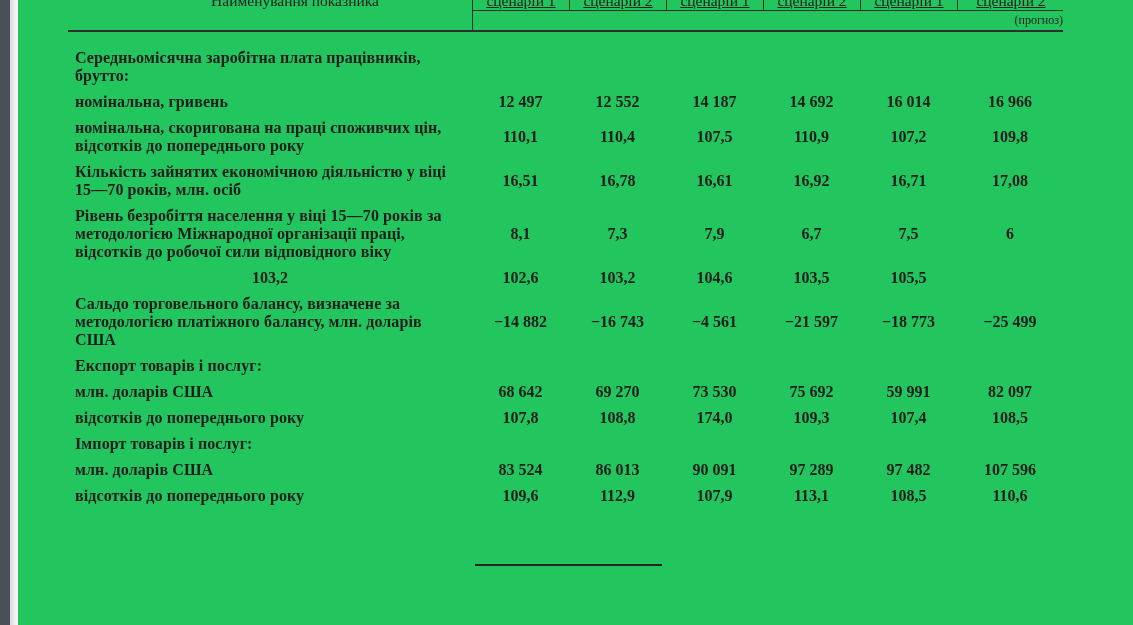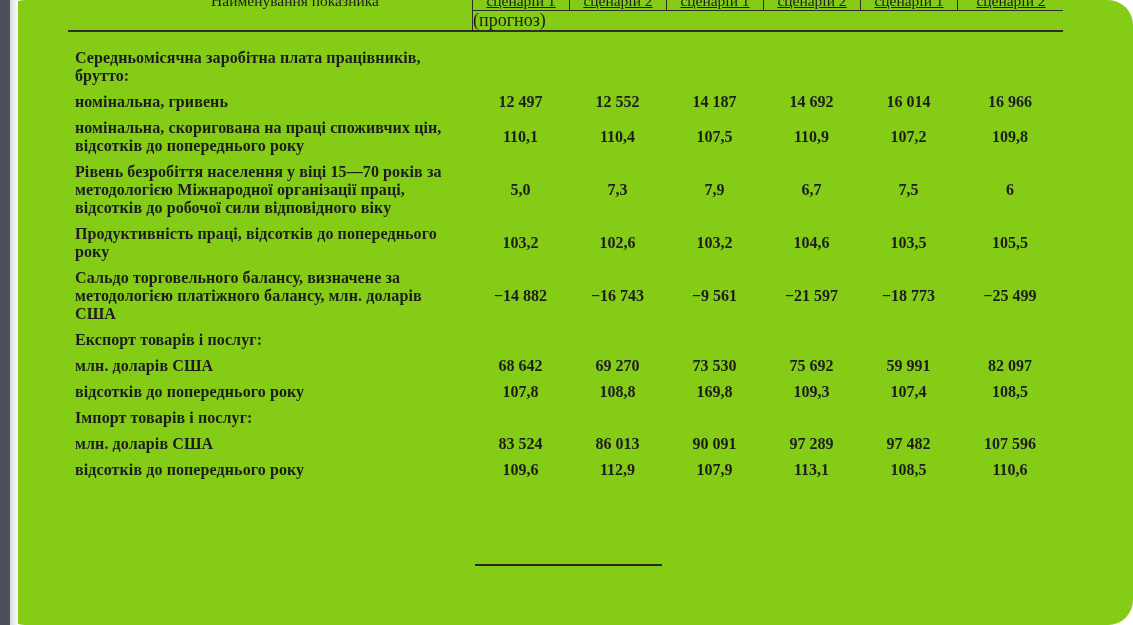--- a/index.html
+++ b/index.html
@@ -2,21 +2,21 @@
 <html><head>
 <meta charset="utf-8">
 <style>
   html,body{margin:0;padding:0;}
   body{
     width:1133px;height:625px;overflow:hidden;
     background:#ffffff;
     font-family:"Liberation Serif","DejaVu Serif",serif;
     color:#1d1d1d;
   }
-  .screen{position:relative;width:1133px;height:625px;background:#84cc16;border-radius:25px;}
+  .screen{position:relative;width:1133px;height:625px;background:#22c55e;}
   .edge-bar{
     position:absolute;left:0;top:0;width:10px;height:625px;
     background:#4a4f58;
     box-shadow:2px 0 3px rgba(0,0,0,.25);
   }
   .edge-fade{
     position:absolute;left:10px;top:0;width:8px;height:625px;
     background:linear-gradient(to right,#d9dadd,#fdfdfd);
   }
   .table{
@@ -42,21 +42,21 @@
     text-decoration:underline;
   }
   .h-scen{overflow:hidden;border-right:1.2px solid #2e2e2e;}
   .h-scen:last-child{border-right:none;}
   .hrow2{
     display:grid;grid-template-columns:404px 591px;
     height:19px;
   }
   .h-forecast{
     border-left:1.5px solid #2e2e2e;box-sizing:border-box;
-    text-align:left;font-size:18px;line-height:19px;
+    text-align:right;font-size:12px;line-height:19px;
   }
   
   .tbody{padding-top:13px;}
   .row{
     display:grid;
     grid-template-columns:404px 97px 97px 97px 97px 97px 106px;
     align-items:center;
     padding:4px 0;
     font-weight:bold;
   }
@@ -137,42 +137,50 @@
         <div class="row">
     <div class="lbl">номінальна, скоригована на праці споживчих цін, відсотків до попереднього року</div>
   <div class="val">110,1</div>
           <div class="val">110,4</div>
           <div class="val">107,5</div>
           <div class="val">110,9</div>
           <div class="val">107,2</div>
           <div class="val">109,8</div>
         </div>
         <div class="row">
+    <div class="lbl">Кількість зайнятих економічною діяльністю у віці 15—70 років, млн. осіб</div>
+  <div class="val">16,51</div>
+          <div class="val">16,78</div>
+          <div class="val">16,61</div>
+          <div class="val">16,92</div>
+          <div class="val">16,71</div>
+          <div class="val">17,08</div>
+        </div>
+        <div class="row">
     <div class="lbl">Рівень безробіття населення у віці 15—70 років за методологією Міжнародної організації праці, відсотків до робочої сили відповідного віку</div>
-  <div class="val">5,0</div>
+  <div class="val">8,1</div>
           <div class="val">7,3</div>
           <div class="val">7,9</div>
           <div class="val">6,7</div>
           <div class="val">7,5</div>
           <div class="val">6</div>
         </div>
         <div class="row">
-    <div class="lbl">Продуктивність праці, відсотків до попереднього року</div>
   <div class="val">103,2</div>
           <div class="val">102,6</div>
           <div class="val">103,2</div>
           <div class="val">104,6</div>
           <div class="val">103,5</div>
           <div class="val">105,5</div>
         </div>
         <div class="row">
     <div class="lbl">Сальдо торговельного балансу, визначене за методологією платіжного балансу, млн. доларів США</div>
   <div class="val">−14 882</div>
           <div class="val">−16 743</div>
-          <div class="val">−9 561</div>
+          <div class="val">−4 561</div>
           <div class="val">−21 597</div>
           <div class="val">−18 773</div>
           <div class="val">−25 499</div>
         </div>
         <div class="row">
     <div class="lbl">Експорт товарів і послуг:</div>
   <div class="val"></div>
           <div class="val"></div>
           <div class="val"></div>
           <div class="val"></div>
@@ -185,21 +193,21 @@
           <div class="val">69 270</div>
           <div class="val">73 530</div>
           <div class="val">75 692</div>
           <div class="val">59 991</div>
           <div class="val">82 097</div>
         </div>
         <div class="row">
     <div class="lbl">відсотків до попереднього року</div>
   <div class="val">107,8</div>
           <div class="val">108,8</div>
-          <div class="val">169,8</div>
+          <div class="val">174,0</div>
           <div class="val">109,3</div>
           <div class="val">107,4</div>
           <div class="val">108,5</div>
         </div>
         <div class="row">
     <div class="lbl">Імпорт товарів і послуг:</div>
   <div class="val"></div>
           <div class="val"></div>
           <div class="val"></div>
           <div class="val"></div>

